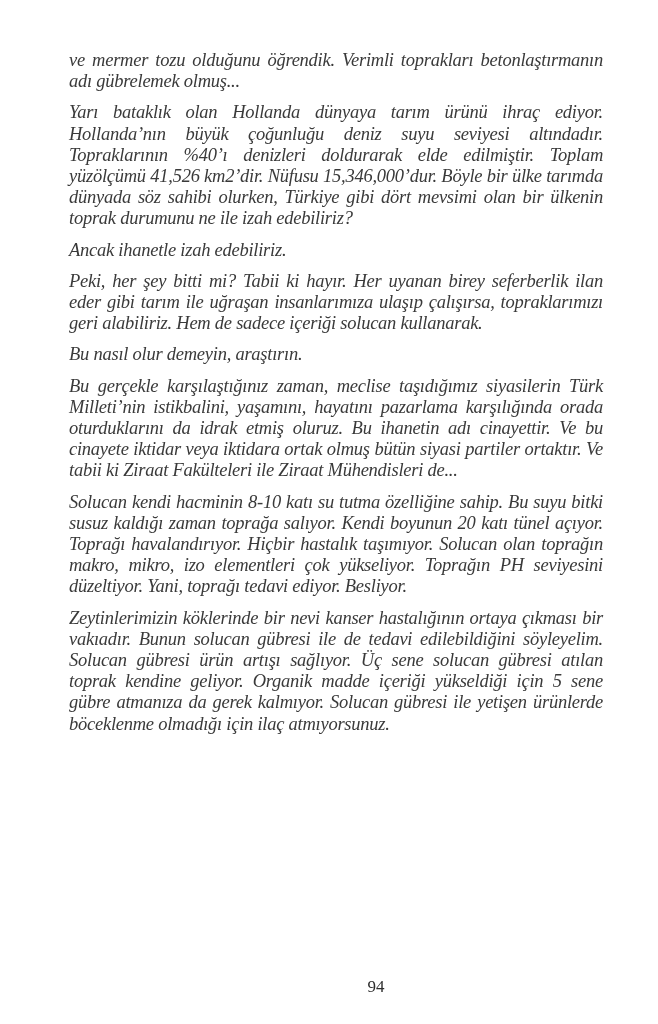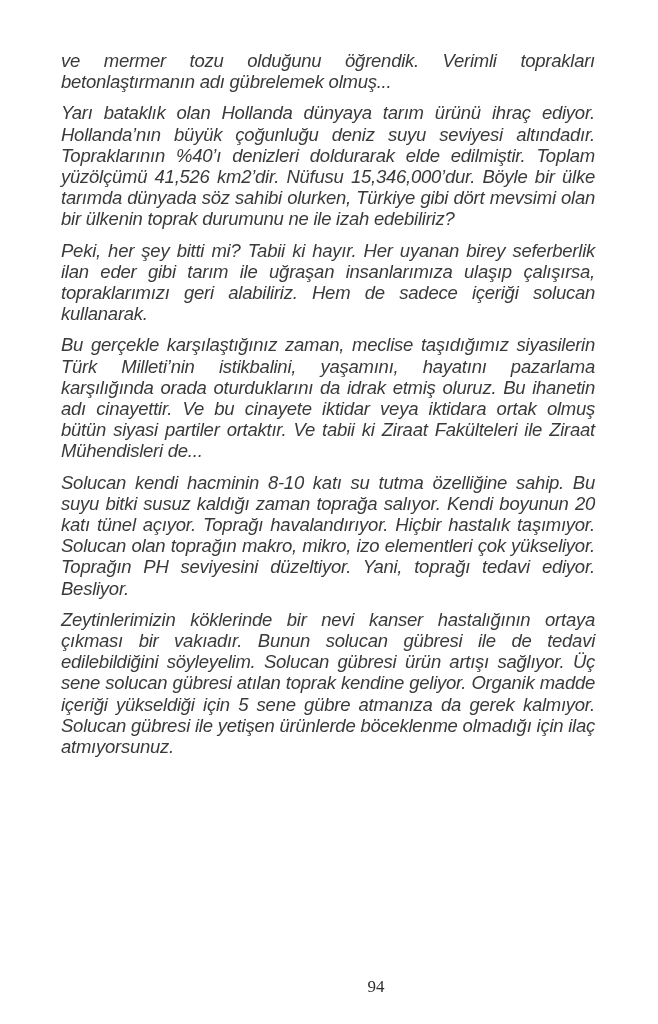--- a/index.html
+++ b/index.html
@@ -13,26 +13,27 @@
     height: 1024px;
     background: #ffffff;
     overflow: hidden;
     font-family: "Liberation Sans", sans-serif;
     font-style: italic;
     color: #3a3a3a;
   }
   .body-text {
     position: absolute;
     top: 50px;
-    left: 61px;
+    left: 69px;
     width: 534px;
     font-size: 18.5px;
     line-height: 21.2px;
     letter-spacing: -0.25px;
     text-align: justify;
+    font-family: Liberation Serif, serif;
   }
   .body-text p {
     margin: 0 0 10px 0;
     padding: 0;
   }
   .page-number {
     position: absolute;
     bottom: 27px;
     left: 0;
     width: 100%;
@@ -44,19 +45,21 @@
     padding-left: 47px;
   }
 </style>
 </head>
 <body>
 
 <div class="page">
   <div class="body-text">
     <p>ve mermer tozu olduğunu öğrendik. Verimli toprakları betonlaştırmanın adı gübrelemek olmuş...</p>
     <p>Yarı bataklık olan Hollanda dünyaya tarım ürünü ihraç ediyor. Hollanda’nın büyük çoğunluğu deniz suyu seviyesi altındadır. Topraklarının %40’ı denizleri doldurarak elde edilmiştir. Toplam yüzölçümü 41,526 km2’dir. Nüfusu 15,346,000’dur. Böyle bir ülke tarımda dünyada söz sahibi olurken, Türkiye gibi dört mevsimi olan bir ülkenin toprak durumunu ne ile izah edebiliriz?</p>
+    <p>Ancak ihanetle izah edebiliriz.</p>
     <p>Peki, her şey bitti mi? Tabii ki hayır. Her uyanan birey seferberlik ilan eder gibi tarım ile uğraşan insanlarımıza ulaşıp çalışırsa, topraklarımızı geri alabiliriz. Hem de sadece içeriği solucan kullanarak.</p>
+    <p>Bu nasıl olur demeyin, araştırın.</p>
     <p>Bu gerçekle karşılaştığınız zaman, meclise taşıdığımız siyasilerin Türk Milleti’nin istikbalini, yaşamını, hayatını pazarlama karşılığında orada oturduklarını da idrak etmiş oluruz. Bu ihanetin adı cinayettir. Ve bu cinayete iktidar veya iktidara ortak olmuş bütün siyasi partiler ortaktır. Ve tabii ki Ziraat Fakülteleri ile Ziraat Mühendisleri de...</p>
     <p>Solucan kendi hacminin 8-10 katı su tutma özelliğine sahip. Bu suyu bitki susuz kaldığı zaman toprağa salıyor. Kendi boyunun 20 katı tünel açıyor. Toprağı havalandırıyor. Hiçbir hastalık taşımıyor. Solucan olan toprağın makro, mikro, izo elementleri çok yükseliyor. Toprağın PH seviyesini düzeltiyor. Yani, toprağı tedavi ediyor. Besliyor.</p>
     <p>Zeytinlerimizin köklerinde bir nevi kanser hastalığının ortaya çıkması bir vakıadır.  Bunun solucan gübresi ile de tedavi edilebildiğini söyleyelim. Solucan gübresi ürün artışı sağlıyor. Üç sene solucan gübresi atılan toprak kendine geliyor. Organik madde içeriği yükseldiği için 5 sene gübre atmanıza da gerek kalmıyor. Solucan gübresi ile yetişen ürünlerde böceklenme olmadığı için ilaç atmıyorsunuz.</p>
   </div>
   <div class="page-number">94</div>
 </div>
 
 </body></html>

